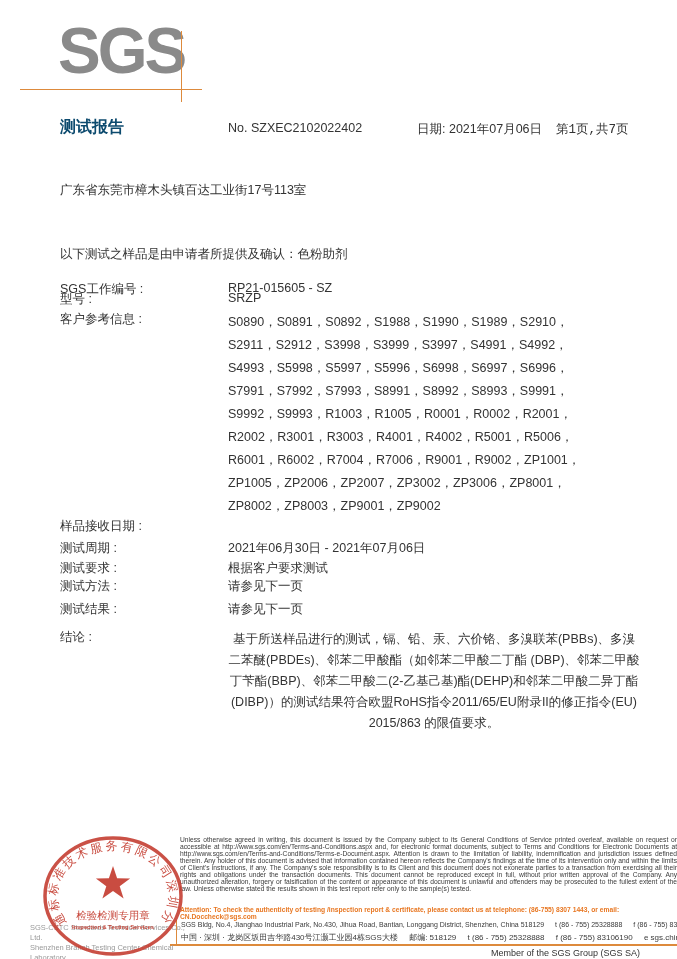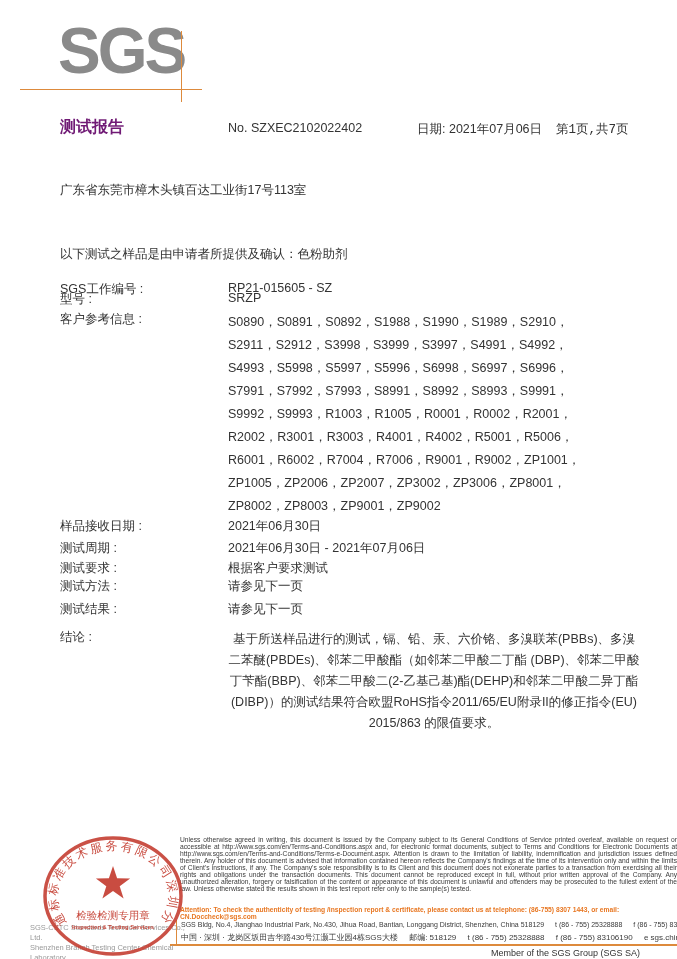--- a/index.html
+++ b/index.html
@@ -10,21 +10,21 @@
     font-family:"Liberation Sans","DejaVu Sans",sans-serif;
     color:#333;
   }
   .abs { position:absolute; }
   
   .logo-text { left:58px; top:18px; font-size:64px; font-weight:bold;
     color:#8a8a8a; letter-spacing:-3px; line-height:1.05; }
   .crop-h { left:20px; top:89px; width:182px; height:1px; background:#dd8a3c; }
   .crop-v { left:181px; top:31px; width:1px; height:71px; background:#dd8a3c; }
   
-  .report-title { left:60px; top:117px; font-size:16px; font-weight:bold; color:#701a75; }
+  .report-title { left:60px; top:117px; font-size:16px; font-weight:bold; color:#0c4a6e; }
   .report-no { left:228px; top:121px; font-size:12.5px; }
   .report-date { left:417px; top:121px; font-size:12.5px; }
   .report-page { left:556px; top:121px; font-size:12.5px;font-family:Liberation Mono, monospace; }
   .applicant-name { left:60px; top:157px; font-size:12.5px; }
   .applicant-address { left:60px; top:182px; font-size:12.5px; }
   .sample-statement { left:60px; top:246px; font-size:12.5px; }
   
   .kv-label { left:60px; font-size:12.5px; }
   .kv-value { left:228px; font-size:12.5px; width:412px; }
   .t-job { top:269px;margin-top:12px; } .t-model { top:291px; }
@@ -82,21 +82,20 @@
 S2911，S2912，S3998，S3999，S3997，S4991，S4992，
 S4993，S5998，S5997，S5996，S6998，S6997，S6996，
 S7991，S7992，S7993，S8991，S8992，S8993，S9991，
 S9992，S9993，R1003，R1005，R0001，R0002，R2001，
 R2002，R3001，R3003，R4001，R4002，R5001，R5006，
 R6001，R6002，R7004，R7006，R9001，R9002，ZP1001，
 ZP1005，ZP2006，ZP2007，ZP3002，ZP3006，ZP8001，
 ZP8002，ZP8003，ZP9001，ZP9002</div>
 
   <div class="abs kv-label t-received">样品接收日期 :</div>
-  <div class="abs kv-value t-received">2021年06月30日</div>
 
   <div class="abs kv-label t-period">测试周期 :</div>
   <div class="abs kv-value t-period">2021年06月30日 - 2021年07月06日</div>
 
   <div class="abs kv-label t-requirement">测试要求 :</div>
   <div class="abs kv-value t-requirement">根据客户要求测试</div>
 
   <div class="abs kv-label t-method">测试方法 :</div>
   <div class="abs kv-value t-method">请参见下一页</div>
 

